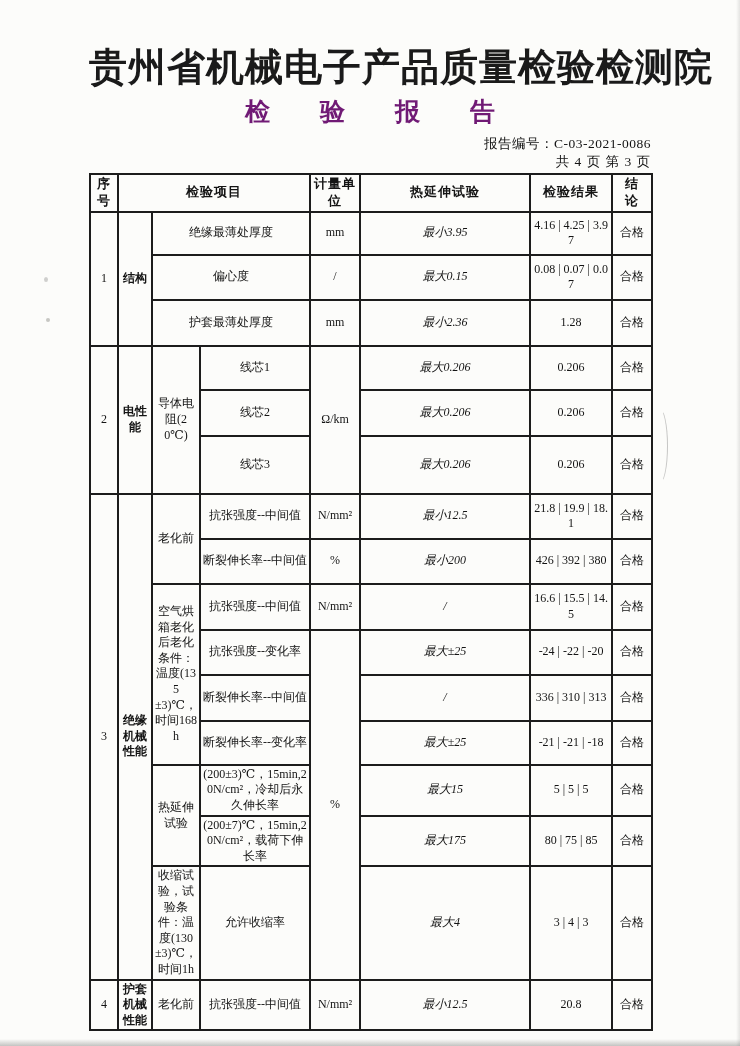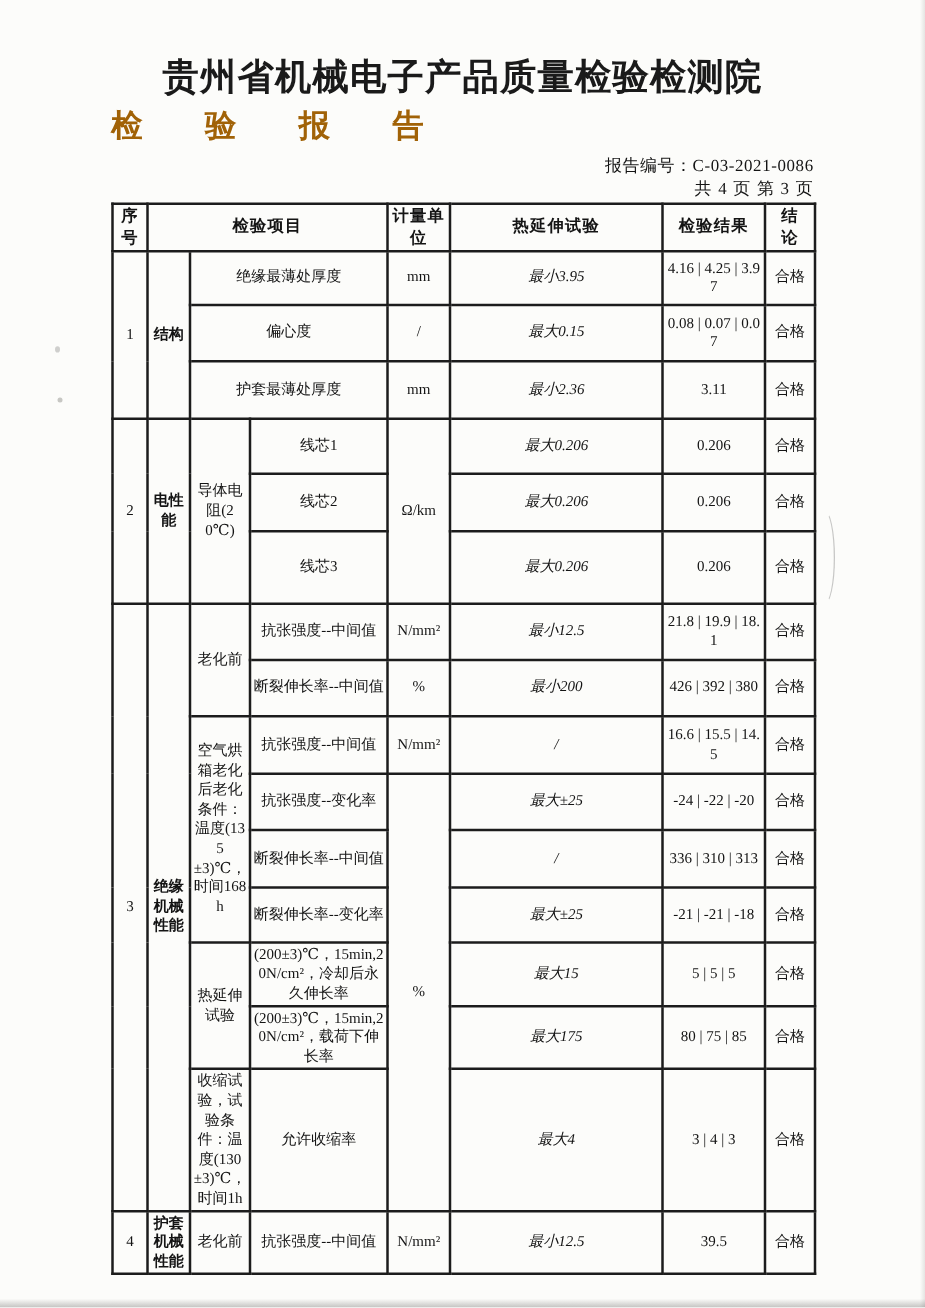--- a/index.html
+++ b/index.html
@@ -16,32 +16,32 @@
     color: #141414;
     overflow: hidden;
   }
   .content {
     width: 562px;
     margin-left: 89px;
     padding-top: 42px;
   }
   .org-title {
     text-align: center;
-    font-size: 29px;
+    font-size: 38px;
     font-weight: bold;
     letter-spacing: 1px;
     white-space: nowrap;
     color: #1a1a1a;
   }
   .report-title {
-    text-align: left;
+    text-align: center;
     font-size: 25px;
     font-weight: bold;
     margin-top: 2px;
-    color: #a16207;
+    color: #701a75;
   }
   .meta-row {
     display: flex;
     justify-content: space-between;
     align-items: flex-end;
     font-size: 13.5px;
     margin-top: 7px;
     padding-bottom: 2px;
     flex-direction: column;
   }
@@ -162,21 +162,21 @@
           <td colspan="2" class="item">偏心度</td>
           <td>/</td>
           <td class="req">最大0.15</td>
           <td>0.08 | 0.07 | 0.07</td>
           <td>合格</td>
         </tr>
         <tr class="rh-b">
           <td colspan="2" class="item">护套最薄处厚度</td>
           <td>mm</td>
           <td class="req">最小2.36</td>
-          <td>3.11</td>
+          <td>1.28</td>
           <td>合格</td>
         </tr>
 
         <tr class="rh-d">
           <td rowspan="3">2</td>
           <td rowspan="3" class="cat">电性能</td>
           <td rowspan="3" class="grp">导体电阻(20℃)</td>
           <td class="item">线芯1</td>
           <td rowspan="3">Ω/km</td>
           <td class="req">最大0.206</td>
@@ -241,41 +241,41 @@
           <td>合格</td>
         </tr>
         <tr class="rh">
           <td rowspan="2" class="grp">热延伸试验</td>
           <td class="item">(200±3)℃，15min,20N/cm²，冷却后永久伸长率</td>
           <td class="req">最大15</td>
           <td>5 | 5 | 5</td>
           <td>合格</td>
         </tr>
         <tr class="rh">
-          <td class="item">(200±3)℃，15min,20N/cm²，载荷下伸长率</td>
+          <td class="item">(200±7)℃，15min,20N/cm²，载荷下伸长率</td>
           <td class="req">最大175</td>
           <td>80 | 75 | 85</td>
           <td>合格</td>
         </tr>
         <tr class="rh-l">
           <td class="grp">收缩试验，试验条件：温度(130±3)℃，时间1h</td>
           <td class="item">允许收缩率</td>
           <td class="req">最大4</td>
           <td>3 | 4 | 3</td>
           <td>合格</td>
         </tr>
 
         <tr class="rh-d">
           <td>4</td>
           <td class="cat">护套机械性能</td>
           <td class="grp">老化前</td>
           <td class="item">抗张强度--中间值</td>
           <td>N/mm²</td>
           <td class="req">最小12.5</td>
-          <td>39.5</td>
+          <td>20.8</td>
           <td>合格</td>
         </tr>
       </tbody>
     </table>
   </div>
 
   <div class="right-edge"></div>
   <div class="bottom-edge"></div>
 </div>
 

